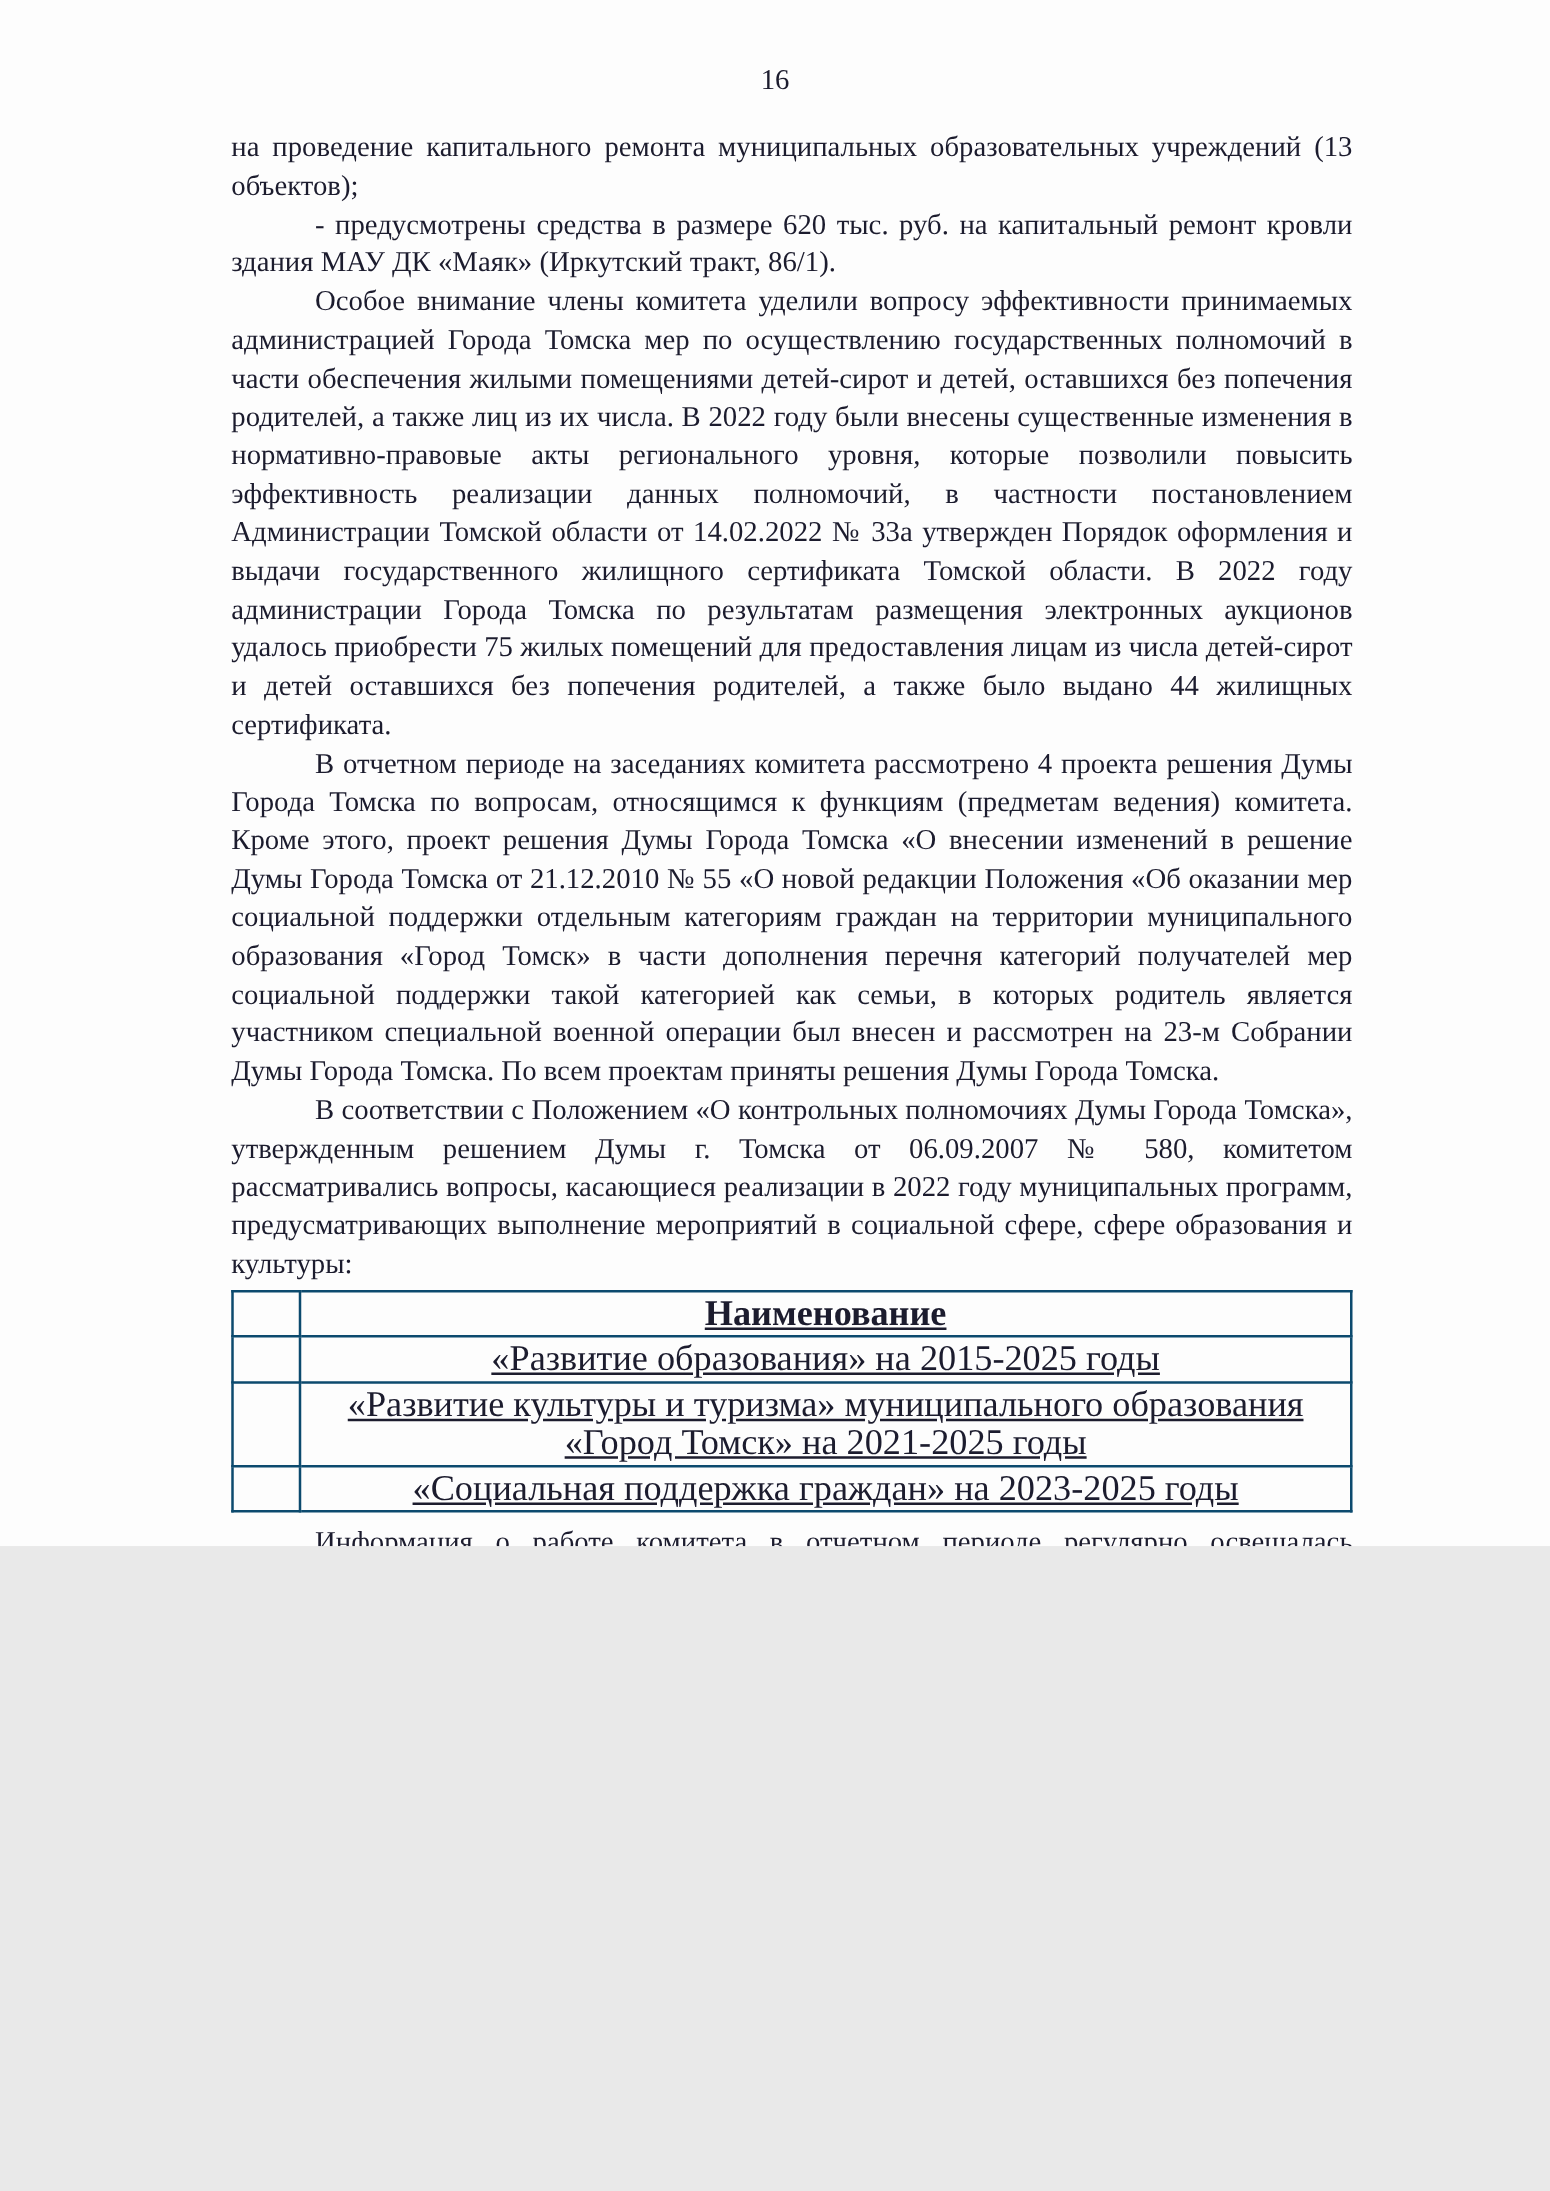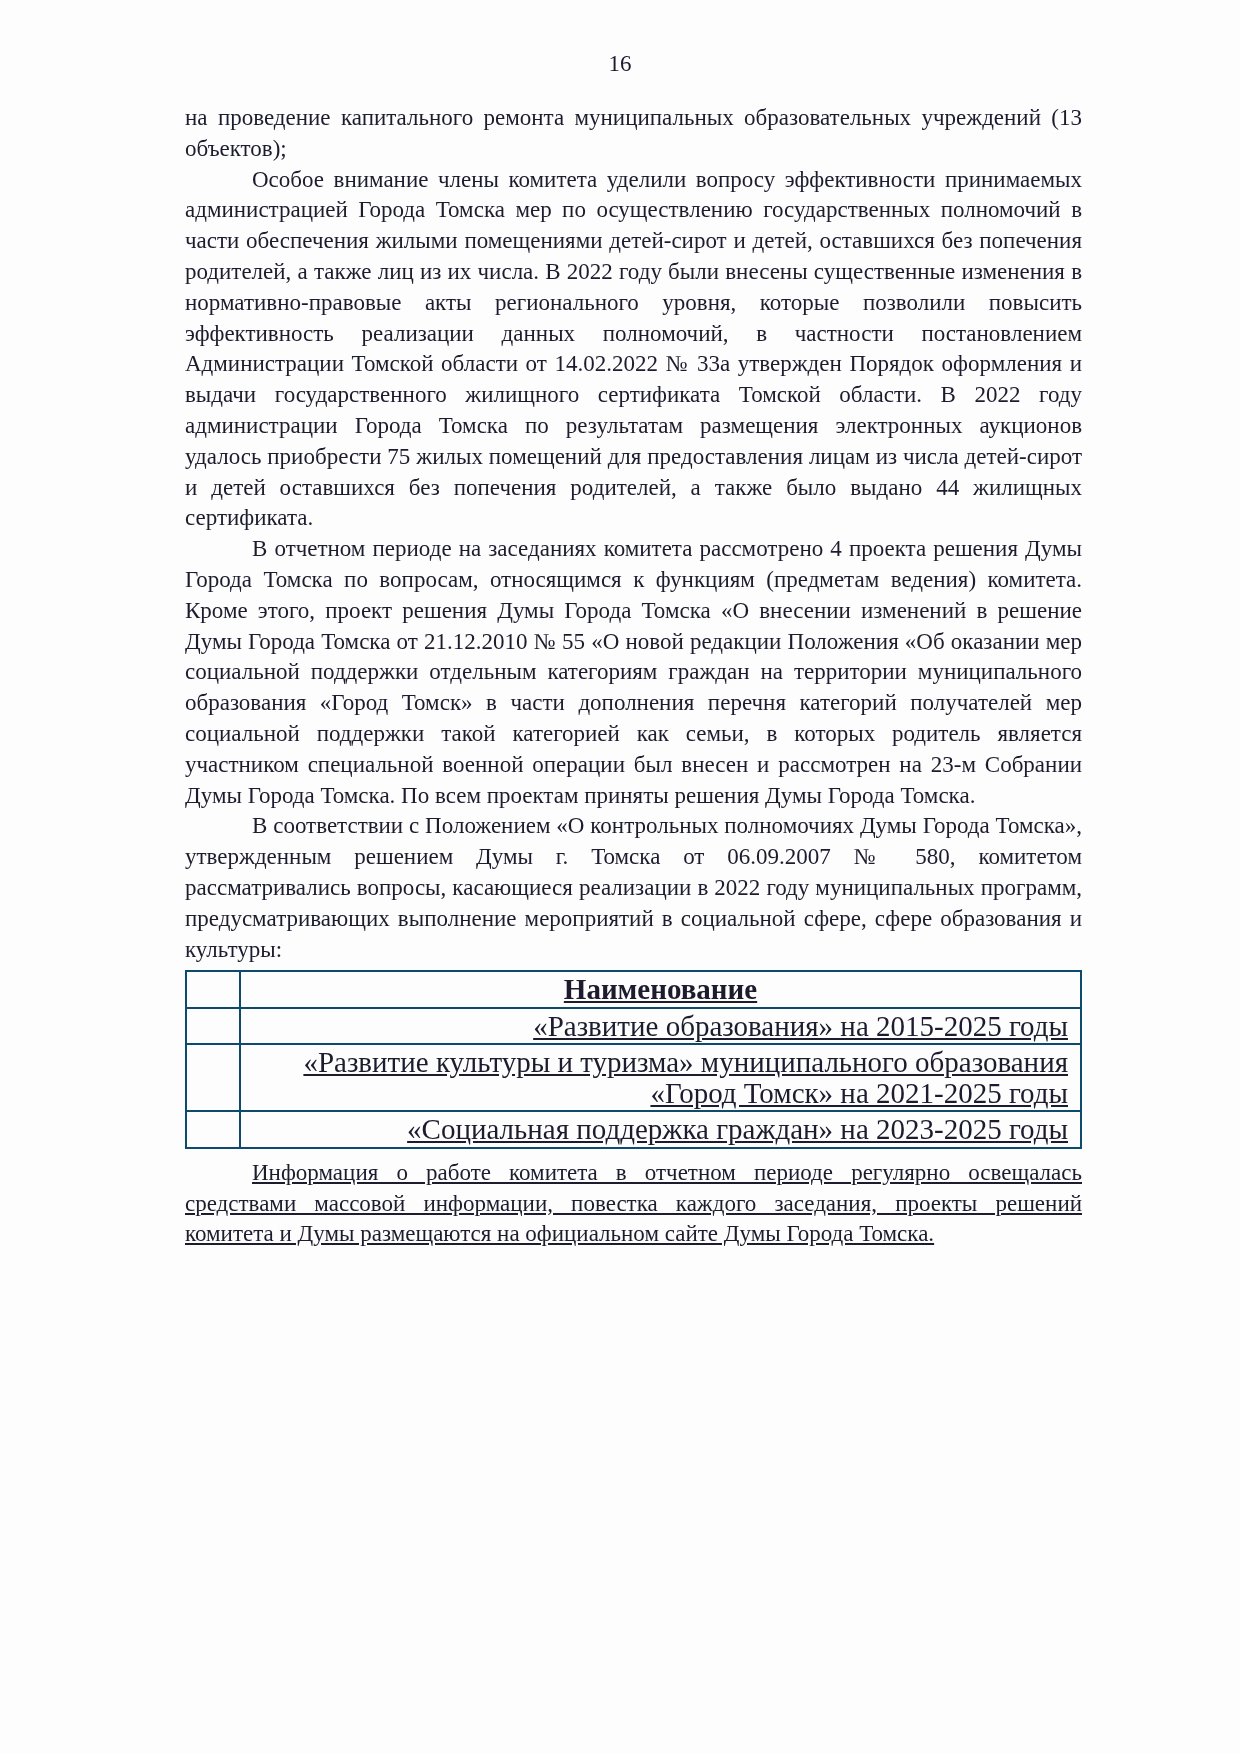--- a/index.html
+++ b/index.html
@@ -1,19 +1,19 @@
 <!DOCTYPE html>
 <html><head>
 <meta charset="utf-8">
 <style>
   * { box-sizing: border-box; }
   html, body { margin: 0; padding: 0; background: #e9e9e9; }
   .page {
     width: 1240px;
-    height: 1753px;
+    height: 1237px;
     margin: 0 auto;
     background: #fefefef8;
     background-color: #fdfdfd;
     position: relative;
     font-family: "Liberation Serif", "DejaVu Serif", serif;
     color: #1c1c2e;
     overflow: hidden;
   }
   .page-number {
     position: absolute;
@@ -55,36 +55,37 @@
     line-height: 30.5px;
     vertical-align: top;
     text-decoration: underline;
   }
   table.programs-table col.num-col { width: 54px; }
   table.programs-table th {
     text-align: center;
     font-weight: bold;
   }
   table.programs-table td.program-cell {
-    text-align: right;
+    text-align: center;
   }
   .closing { margin-top: 14px; text-decoration: underline; }
 </style>
 </head>
 <body>
 
 <div class="page">
 
   <div class="page-number">16</div>
 
   <div class="content">
 
     <p class="continuation">на проведение капитального ремонта муниципальных образовательных учреждений (13 объектов);</p>
 
 
+    <p>- предусмотрены средства в размере 620 тыс. руб. на капитальный ремонт кровли здания МАУ ДК «Маяк» (Иркутский тракт, 86/1).</p>
 
     <p>Особое внимание члены комитета уделили вопросу эффективности принимаемых администрацией Города Томска мер по осуществлению государственных полномочий в части обеспечения жилыми помещениями детей-сирот и детей, оставшихся без попечения родителей, а также лиц из их числа. В 2022 году были внесены существенные изменения в нормативно-правовые акты регионального уровня, которые позволили повысить эффективность реализации данных полномочий, в частности постановлением Администрации Томской области от 14.02.2022 № 33а утвержден Порядок оформления и выдачи государственного жилищного сертификата Томской области. В 2022 году администрации Города Томска по результатам размещения электронных аукционов удалось приобрести 75 жилых помещений для предоставления лицам из числа детей-сирот и детей оставшихся без попечения родителей, а также было выдано 44 жилищных сертификата.</p>
 
     <p>В отчетном периоде на заседаниях комитета рассмотрено 4 проекта решения Думы Города Томска по вопросам, относящимся к функциям (предметам ведения) комитета. Кроме этого, проект решения Думы Города Томска «О внесении изменений в решение Думы Города Томска от 21.12.2010 № 55 «О новой редакции Положения «Об оказании мер социальной поддержки отдельным категориям граждан на территории муниципального образования «Город Томск» в части дополнения перечня категорий получателей мер социальной поддержки такой категорией как семьи, в которых родитель является участником специальной военной операции был внесен и рассмотрен на 23-м Собрании Думы Города Томска. По всем проектам приняты решения Думы Города Томска.</p>
 
     <p>В соответствии с Положением «О контрольных полномочиях Думы Города Томска», утвержденным решением Думы г. Томска от 06.09.2007 № 580, комитетом рассматривались вопросы, касающиеся реализации в 2022 году муниципальных программ, предусматривающих выполнение мероприятий в социальной сфере, сфере образования и культуры:</p>
 
     <table class="programs-table">
       <colgroup>
         <col class="num-col">

